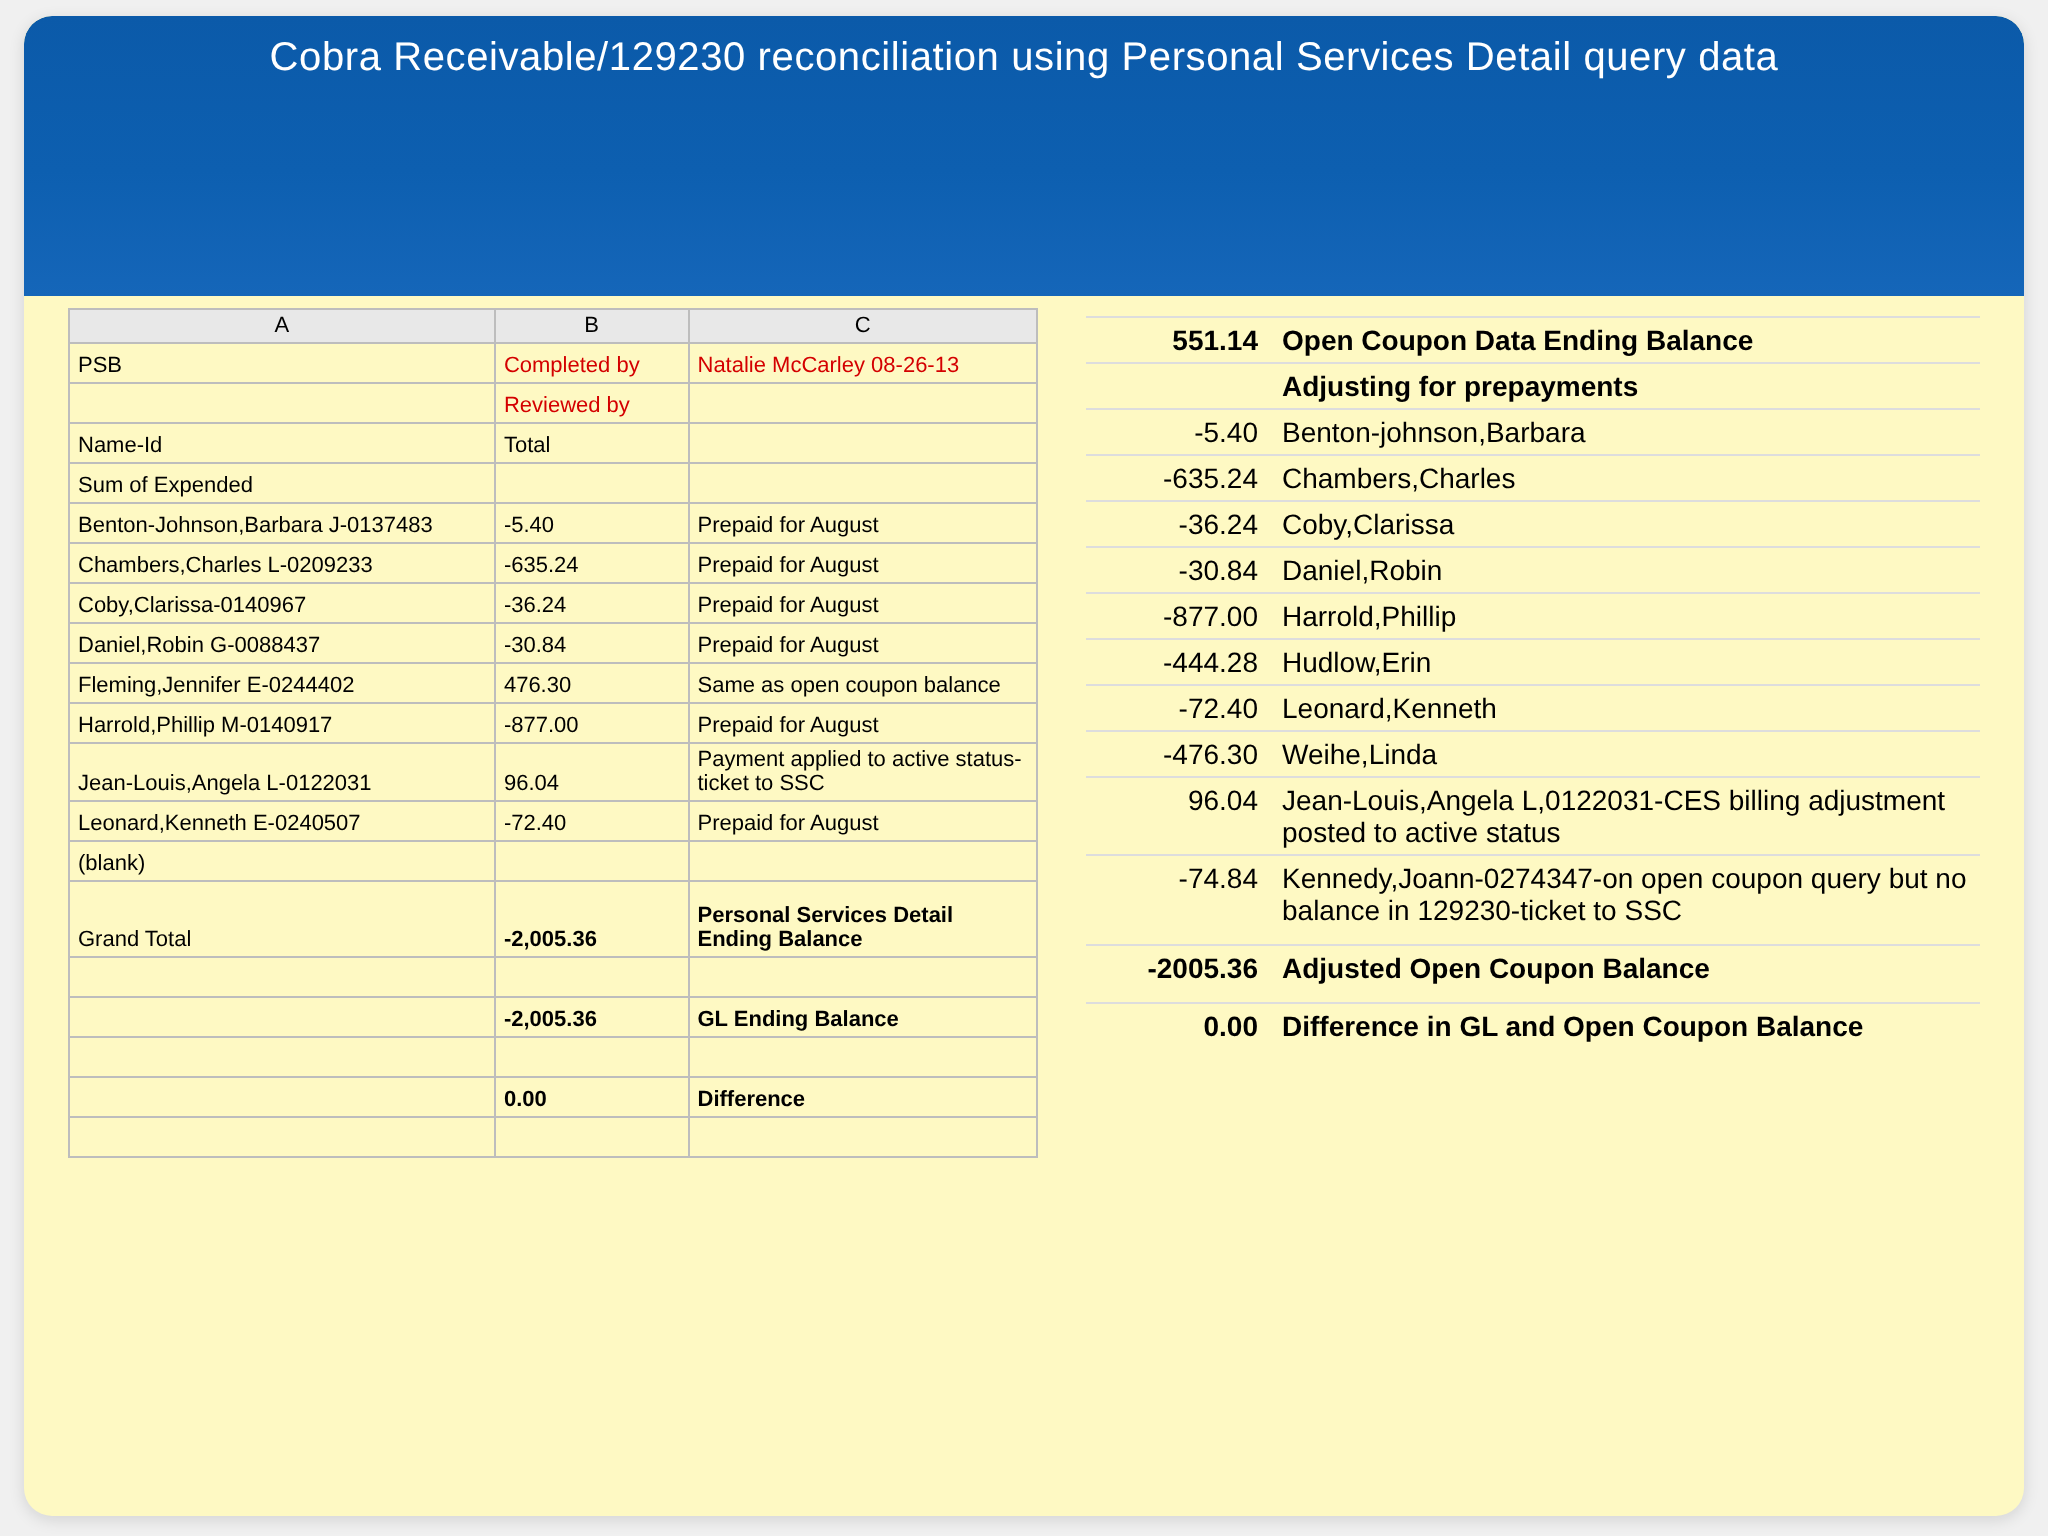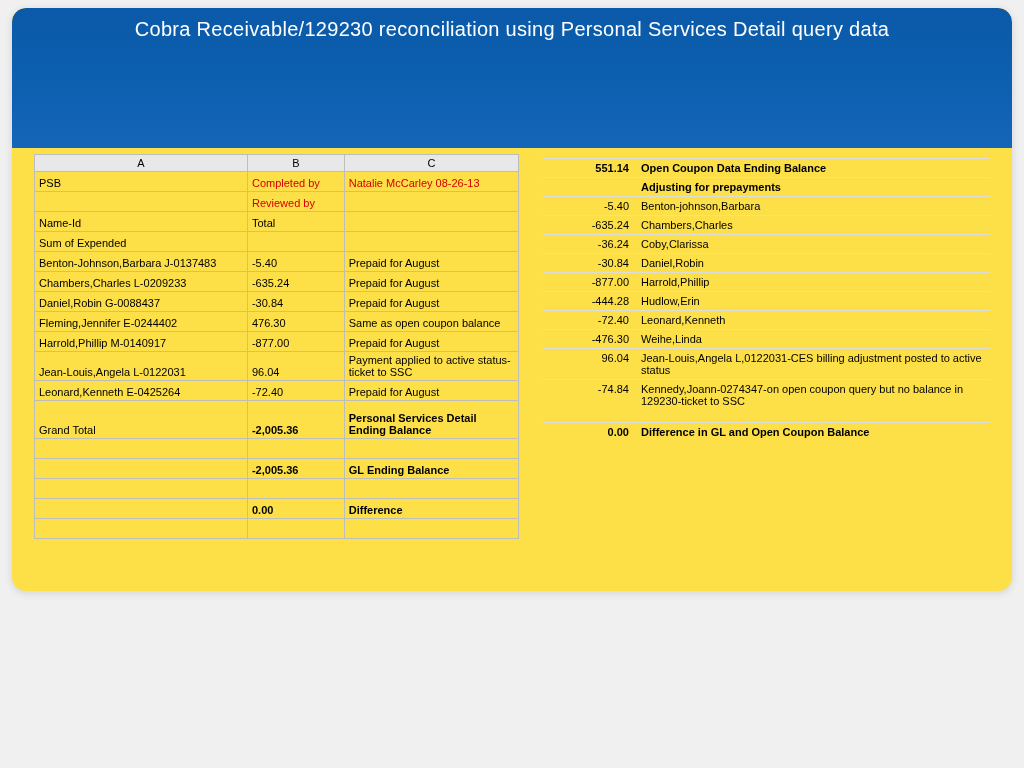--- a/index.html
+++ b/index.html
@@ -5,23 +5,23 @@
   * { box-sizing: border-box; margin: 0; padding: 0; }
   body {
     font-family: Arial, Helvetica, sans-serif;
     background: #f0f0f0;
     width: 1024px;
     height: 768px;
     overflow: hidden;
   }
   .slide {
     width: 1000px;
-    height: 583px;
+    height: 750px;
     margin: 8px auto;
-    background: #fde047;
+    background: #fef9c3;
     border-radius: 14px;
     overflow: hidden;
     box-shadow: 0 2px 8px rgba(0,0,0,0.12);
     position: relative;
   }
   .header {
     background: linear-gradient(#0b5aa9, #0d5fb0 55%, #1566b9);
     height: 140px;
     color: #fff;
     font-size: 20px;
@@ -66,21 +66,21 @@
   td.bold, .bold { font-weight: bold; }
   td.thick-bottom { border-bottom: 2px solid #555; }
   td.col-a { width: 44%; }
   td.col-b { width: 20%; }
   td.col-c { width: 36%; }
 
   
   table.recon {
     border-collapse: collapse;
     width: 100%;
-    font-size: 11px;
+    font-size: 14px;
     color: #000;
   }
   table.recon td {
     border-top: 1px solid #ddd;
     padding: 3px 6px;
     vertical-align: top;
   }
   table.recon td.amt {
     text-align: right;
     width: 92px;
@@ -131,43 +131,53 @@
               <td class="col-a">Benton-Johnson,Barbara J-0137483</td>
               <td class="col-b num">-5.40</td>
               <td class="col-c">Prepaid for August</td>
             </tr>
             <tr>
               <td class="col-a">Chambers,Charles L-0209233</td>
               <td class="col-b num">-635.24</td>
               <td class="col-c">Prepaid for August</td>
             </tr>
             <tr>
+              <td class="col-a">Coby,Clarissa-0140967</td>
+              <td class="col-b num">-36.24</td>
+              <td class="col-c">Prepaid for August</td>
+            </tr>
+            <tr>
               <td class="col-a">Daniel,Robin G-0088437</td>
               <td class="col-b num">-30.84</td>
               <td class="col-c">Prepaid for August</td>
             </tr>
             <tr>
               <td class="col-a">Fleming,Jennifer E-0244402</td>
               <td class="col-b num">476.30</td>
               <td class="col-c">Same as open coupon balance</td>
             </tr>
             <tr>
               <td class="col-a">Harrold,Phillip M-0140917</td>
               <td class="col-b num">-877.00</td>
               <td class="col-c">Prepaid for August</td>
             </tr>
             <tr>
               <td class="col-a">Jean-Louis,Angela L-0122031</td>
               <td class="col-b num">96.04</td>
               <td class="col-c">Payment applied to active status-ticket to SSC</td>
             </tr>
             <tr>
-              <td class="col-a">Leonard,Kenneth E-0425264</td>
+              <td class="col-a">Leonard,Kenneth E-0240507</td>
               <td class="col-b num">-72.40</td>
               <td class="col-c">Prepaid for August</td>
+            </tr>
+            <tr>
+     <td class="thick-bottom">(blank)</td>
+     <td class="num thick-bottom"></td>
+     <td></td>
             </tr>
             <tr style="height:38px">
      <td>Grand Total</td>
      <td class="num bold">-2,005.36</td>
      <td class="bold">Personal Services Detail Ending Balance</td>
             </tr>
             <tr>
               <td></td>
               <td></td>
               <td></td>
@@ -244,20 +254,24 @@
        <td>Jean-Louis,Angela L,0122031-CES billing adjustment posted to active status</td>
             </tr>
             <tr class="">
        <td class="amt">-74.84</td>
        <td>Kennedy,Joann-0274347-on open coupon query but no balance in 129230-ticket to SSC</td>
             </tr>
             <tr class="spacer">
               <td></td>
               <td></td>
             </tr>
+            <tr class="hdr">
+       <td class="amt">-2005.36</td>
+       <td>Adjusted Open Coupon Balance</td>
+            </tr>
             <tr class="spacer">
               <td></td>
               <td></td>
             </tr>
             <tr class="hdr">
        <td class="amt">0.00</td>
        <td>Difference in GL and Open Coupon Balance</td>
             </tr>
           </tbody>
       </table>

